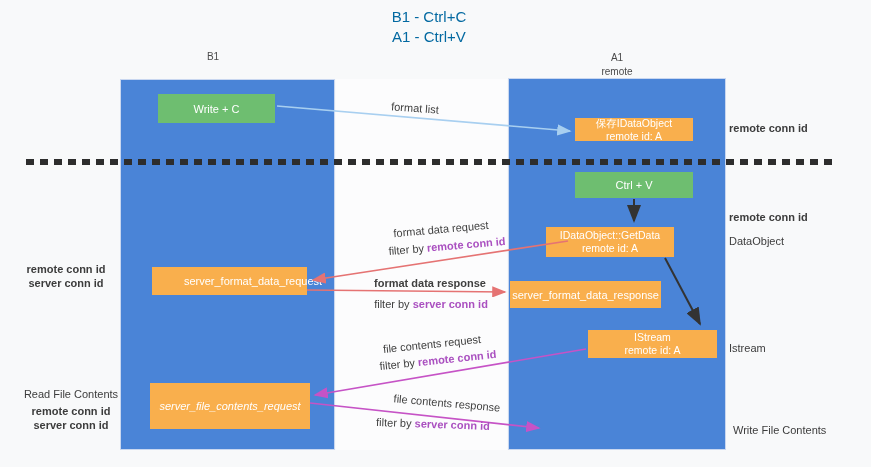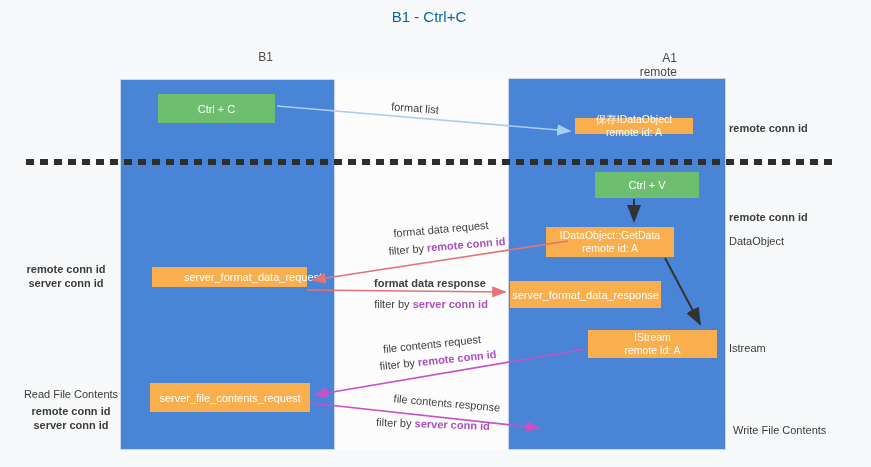--- a/index.html
+++ b/index.html
@@ -1,21 +1,21 @@
 <!DOCTYPE html>
 <html><head>
 <meta charset="utf-8">
 <style>
   html,body{margin:0;padding:0;}
   body{font-family:"Liberation Sans",sans-serif;background:#eee;}
   .canvas{position:relative;width:871px;height:467px;background:#F8F9FA;overflow:hidden;}
   .abs{position:absolute;}
 
   .title{left:0;top:7px;width:858px;text-align:center;font-size:15px;line-height:20px;color:#0369a1;}
-  .colheader{width:120px;text-align:right;font-size:12px;line-height:14px;color:#4A4A4A;}
+  .colheader{width:120px;text-align:center;font-size:10px;line-height:14px;color:#4A4A4A;}
 
   .col{background:#4A84D7;border:1px solid #C9D7F0;box-sizing:border-box;}
   .midstrip{background:#FCFCFD;}
 
   .dash{height:6px;background:repeating-linear-gradient(90deg,#2D2D2D 0 8px,transparent 8px 14px);z-index:5;}
 
   .box{display:flex;align-items:center;justify-content:center;flex-direction:column;
        color:#fff;text-align:center;z-index:4;box-sizing:border-box;}
   .box.green{background:#6EBE70;}
   .box.orange{background:#F9AF4D;}
@@ -30,68 +30,69 @@
   .ann{font-size:11px;color:#3C3C3C;white-space:nowrap;z-index:7;}
   .annblock{text-align:center;line-height:14px;}
 </style>
 </head>
 <body>
 
 <div class="canvas">
 
   <div class="abs title">
     <div>B1 - Ctrl+C</div>
+    <div>A1 - Ctrl+V</div>
   </div>
 
   <div class="abs colheader" style="left:153px;top:50px;">
     <div>B1</div>
   </div>
   <div class="abs colheader" style="left:557px;top:51px;">
     <div>A1</div>
     <div>remote</div>
   </div>
 
   <div class="abs midstrip" style="left:336px;top:79px;width:171px;height:371px;"></div>
   <div class="abs col" style="left:120px;top:79px;width:215px;height:371px;"></div>
   <div class="abs col" style="left:508px;top:78px;width:218px;height:372px;"></div>
 
   <div class="abs dash" style="left:26px;top:159px;width:806px;"></div>
 
   <div class="abs box green" style="left:158px;top:94px;width:117px;height:29px;">
-    <div class="one">Ctrl + C</div>
+    <div class="one">Write + C</div>
   </div>
 
-  <div class="abs box orange" style="left:575px;top:118px;width:118px;height:16px;">
+  <div class="abs box orange" style="left:575px;top:118px;width:118px;height:23px;">
     <div class="l">保存IDataObject</div>
     <div class="l">remote id: A</div>
   </div>
 
-  <div class="abs box green" style="left:575px;top:172px;width:104px;height:26px;margin-left:20px;">
+  <div class="abs box green" style="left:575px;top:172px;width:118px;height:26px;">
     <div class="one">Ctrl + V</div>
   </div>
 
   <div class="abs box orange" style="left:546px;top:227px;width:128px;height:30px;">
     <div class="l">IDataObject::GetData</div>
     <div class="l">remote id: A</div>
   </div>
 
-  <div class="abs box orange" style="left:152px;top:267px;width:155px;height:20px;padding-left:47px;">
+  <div class="abs box orange" style="left:152px;top:267px;width:155px;height:28px;padding-left:47px;">
     <div class="one">server_format_data_request</div>
   </div>
 
   <div class="abs box orange" style="left:510px;top:281px;width:151px;height:27px;">
     <div class="one">server_format_data_response</div>
   </div>
 
   <div class="abs box orange" style="left:588px;top:330px;width:129px;height:28px;">
     <div class="l">IStream</div>
     <div class="l">remote id: A</div>
   </div>
 
-  <div class="abs box orange" style="left:150px;top:383px;width:160px;height:29px;">
+  <div class="abs box orange" style="left:150px;top:383px;width:160px;height:46px;font-style:italic;">
     <div class="one">server_file_contents_request</div>
   </div>
 
 
   <svg class="abs arrows" width="871" height="467" viewBox="0 0 871 467">
     <defs>
       <marker id="m-blue" markerWidth="9" markerHeight="7" refX="8" refY="3.5" orient="auto">
           <path d="M0,0 L9,3.5 L0,7 z" fill="#A8CFF0"></path>
         </marker>
       <marker id="m-black" markerWidth="9" markerHeight="7" refX="8" refY="3.5" orient="auto">

